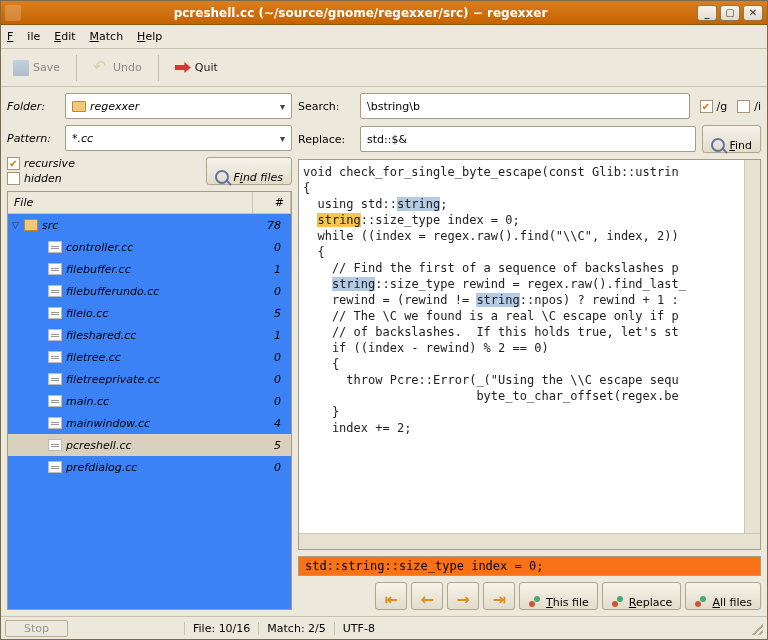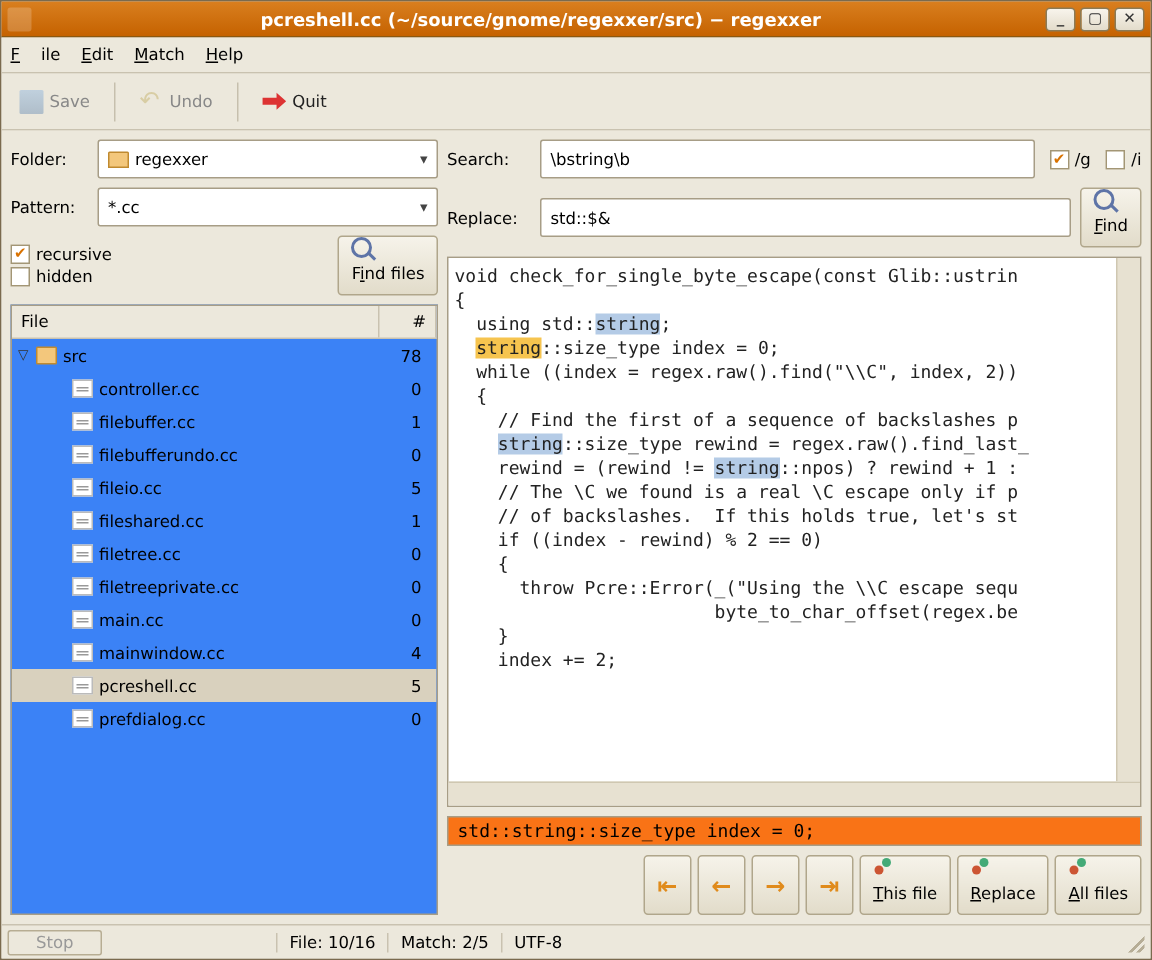--- a/index.html
+++ b/index.html
@@ -60,39 +60,38 @@
   .ic-undo { position: relative; opacity: .35; }
   .ic-undo::before { content:"↶"; font-size:16px; color:#b59d3f; position:absolute; top:-3px; }
   .ic-quit { background:#d33; clip-path: polygon(0 35%, 60% 35%, 60% 15%, 100% 50%, 60% 85%, 60% 65%, 0 65%); }
   
   .main {
     flex:1; display:flex; gap:6px; padding:6px;
     background:#ece8dc;
     overflow:hidden;
   }
   
-  .left { width:285px; display:flex; flex-direction:column; gap:6px; }
+  .left { width:285px; display:flex; flex-direction:column; gap:6px;font-style:italic; }
   .row { display:flex; align-items:center; gap:6px; }
   .lbl { width:52px; }
   .combo, .entry {
     flex:1; height:26px; background:#fff; border:1px solid #a79d86;
     border-radius:2px; display:flex; align-items:center; padding:0 6px;
   }
   .combo .arrow, .entry .arrow {
     margin-left:auto; font-size:10px; color:#444;
   }
   .fic { width:14px; height:11px; background:#f3c77c; border:1px solid #c08a30; border-radius:1px 1px 0 0; margin-right:4px; }
   .checks { display:flex; flex-direction:column; gap:2px; }
   .check { display:flex; align-items:center; gap:4px; }
   .cbox { width:13px; height:13px; border:1px solid #a39675; background:#fff; display:flex; align-items:center; justify-content:center; font-size:10px; color:#d97200; }
   .btn {
-    height:40px; padding:0 8px; background:linear-gradient(#f6f3ea,#e2dcca);
-    border:1px solid #b0a68b; border-radius:3px; display:flex; align-items:flex-start; gap:4px;
+    height:28px; padding:0 8px; background:linear-gradient(#f6f3ea,#e2dcca);
+    border:1px solid #b0a68b; border-radius:3px; display:flex; align-items:flex-end; gap:4px;
     font-size:11px;
-    flex-direction:column;
   }
   .zoom-ic { width:14px; height:14px; border:2px solid #5e74a7; border-radius:50%; position:relative; }
   .zoom-ic::after { content:""; position:absolute; width:6px; height:2px; background:#5e74a7; right:-5px; bottom:-2px; transform:rotate(45deg); }
   
   .tree-wrap { flex:1; border:1px solid #a79d86; background:#3b82f6; display:flex; flex-direction:column; }
   .tree-head {
     display:flex; background:#ece8dc; border-bottom:1px solid #c9c2b0;
   }
   .tree-head div { padding:4px 6px; border-right:1px solid #c9c2b0; }
   .tree-head .col-file { flex:1; }

